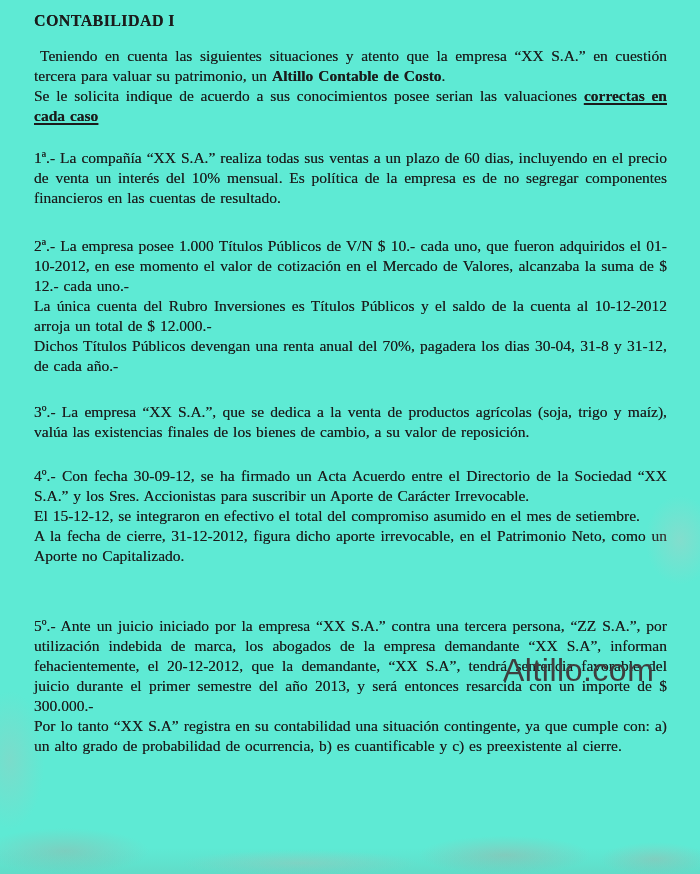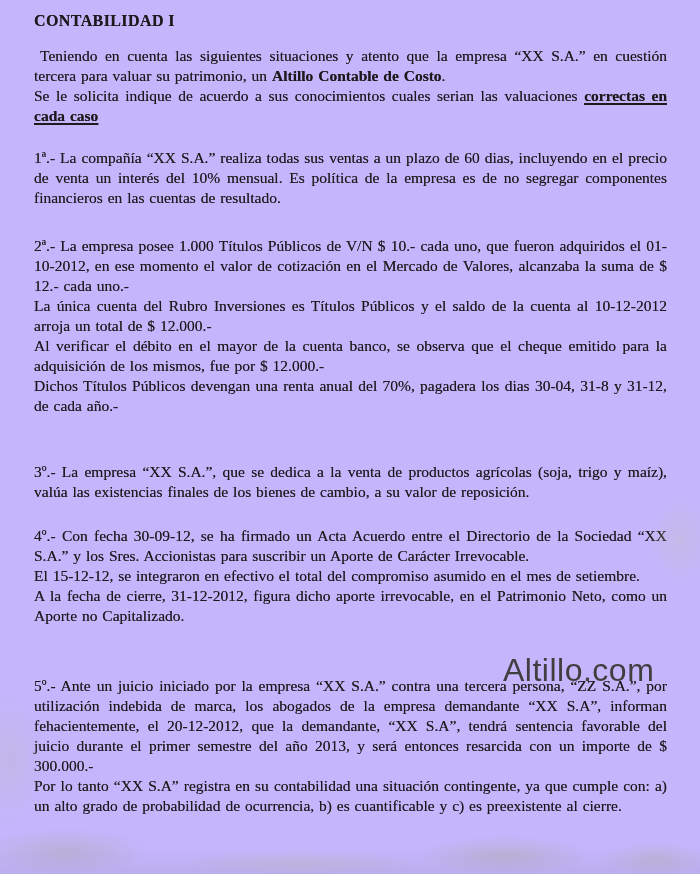--- a/index.html
+++ b/index.html
@@ -1,20 +1,20 @@
 <!DOCTYPE html>
 <html><head>
 <meta charset="utf-8">
 <style>
   html,body { margin:0; padding:0; background:#e9e9e7; }
   .page {
     position:relative;
     width:700px; height:874px;
     margin:0 auto;
-    background:#c4b5fd;
+    background:#5eead4;
     overflow:hidden;
     font-family:"Liberation Serif", serif;
     color:#1b1b1b;
   }
   .content { position:absolute; left:34px; top:10px; width:633px; }
   .title {
     font-size:16px; font-weight:bold; letter-spacing:0.4px;
     margin:0; line-height:21px;
     text-shadow:0 0 0.6px rgba(20,20,20,0.7);
   }
@@ -28,21 +28,21 @@
   .intro-first { margin-top:15px; text-indent:6px; }
   .bold { font-weight:bold; }
   .bold-underline {
     font-weight:bold;
     text-decoration:underline;
     text-decoration-thickness:1.6px;
     text-underline-offset:2px;
   }
   .item-1 { margin-top:22px; }
   .item-2 { margin-top:28px; }
-  .item-3 { margin-top:46px; }
+  .item-3 { margin-top:26px; }
   .item-4 { margin-top:24px; }
   .item-5 { margin-top:50px; }
   .watermark {
     position:absolute; left:503px; top:654px;
     font-family:"Liberation Sans", sans-serif;
     font-size:32px; line-height:32px;
     color:#3f3f3f; letter-spacing:0.5px;
   }
   .blob { position:absolute; pointer-events:none; }
   .blob-1 { left:-20px; top:828px; width:170px; height:46px;
@@ -64,30 +64,29 @@
 <body>
 
 <div class="page">
 
   <div class="content">
 
     <h1 class="title">CONTABILIDAD I</h1>
 
     <p class="intro-first"><span>Teniendo en cuenta las siguientes situaciones y atento que la empresa “XX S.A.” en cuestión tercera para valuar su patrimonio, un </span><span class="bold">Altillo Contable de Costo</span><span>.</span></p>
 
-    <p><span>Se le solicita indique de acuerdo a sus conocimientos cuales serian las valuaciones </span><span class="bold-underline">correctas en cada caso</span></p>
+    <p><span>Se le solicita indique de acuerdo a sus conocimientos posee serian las valuaciones </span><span class="bold-underline">correctas en cada caso</span></p>
 
     <section class="item-1">
       <p>1ª.- La compañía “XX S.A.” realiza todas sus ventas a un plazo de 60 dias, incluyendo en el precio de venta un interés del 10% mensual. Es política de la empresa es de no segregar componentes financieros en las cuentas de resultado.</p>
     </section>
 
     <section class="item-2">
       <p>2ª.- La empresa posee 1.000 Títulos Públicos de V/N $ 10.- cada uno, que fueron adquiridos el 01-10-2012, en ese momento el valor de cotización en el Mercado de Valores, alcanzaba la suma de $ 12.- cada uno.-</p>
       <p>La única cuenta del Rubro Inversiones es Títulos Públicos y el saldo de la cuenta al 10-12-2012 arroja  un total de $ 12.000.-</p>
-      <p>Al verificar el débito en el mayor de la cuenta banco, se observa que el cheque emitido para la adquisición de los mismos, fue por $ 12.000.-</p>
       <p>Dichos Títulos Públicos devengan una renta anual del 70%, pagadera los dias 30-04, 31-8 y 31-12, de cada año.-</p>
     </section>
 
     <section class="item-3">
       <p>3º.-  La empresa “XX S.A.”, que se dedica a la venta de productos agrícolas (soja, trigo y maíz), valúa las existencias finales de los bienes de cambio, a su valor de reposición.</p>
     </section>
 
     <section class="item-4">
       <p>4º.- Con fecha 30-09-12, se ha firmado un Acta Acuerdo entre el Directorio de la Sociedad “XX S.A.” y los Sres. Accionistas para suscribir un Aporte de Carácter Irrevocable.</p>
       <p>El 15-12-12, se integraron en efectivo el total del compromiso asumido en el mes de setiembre.</p>

